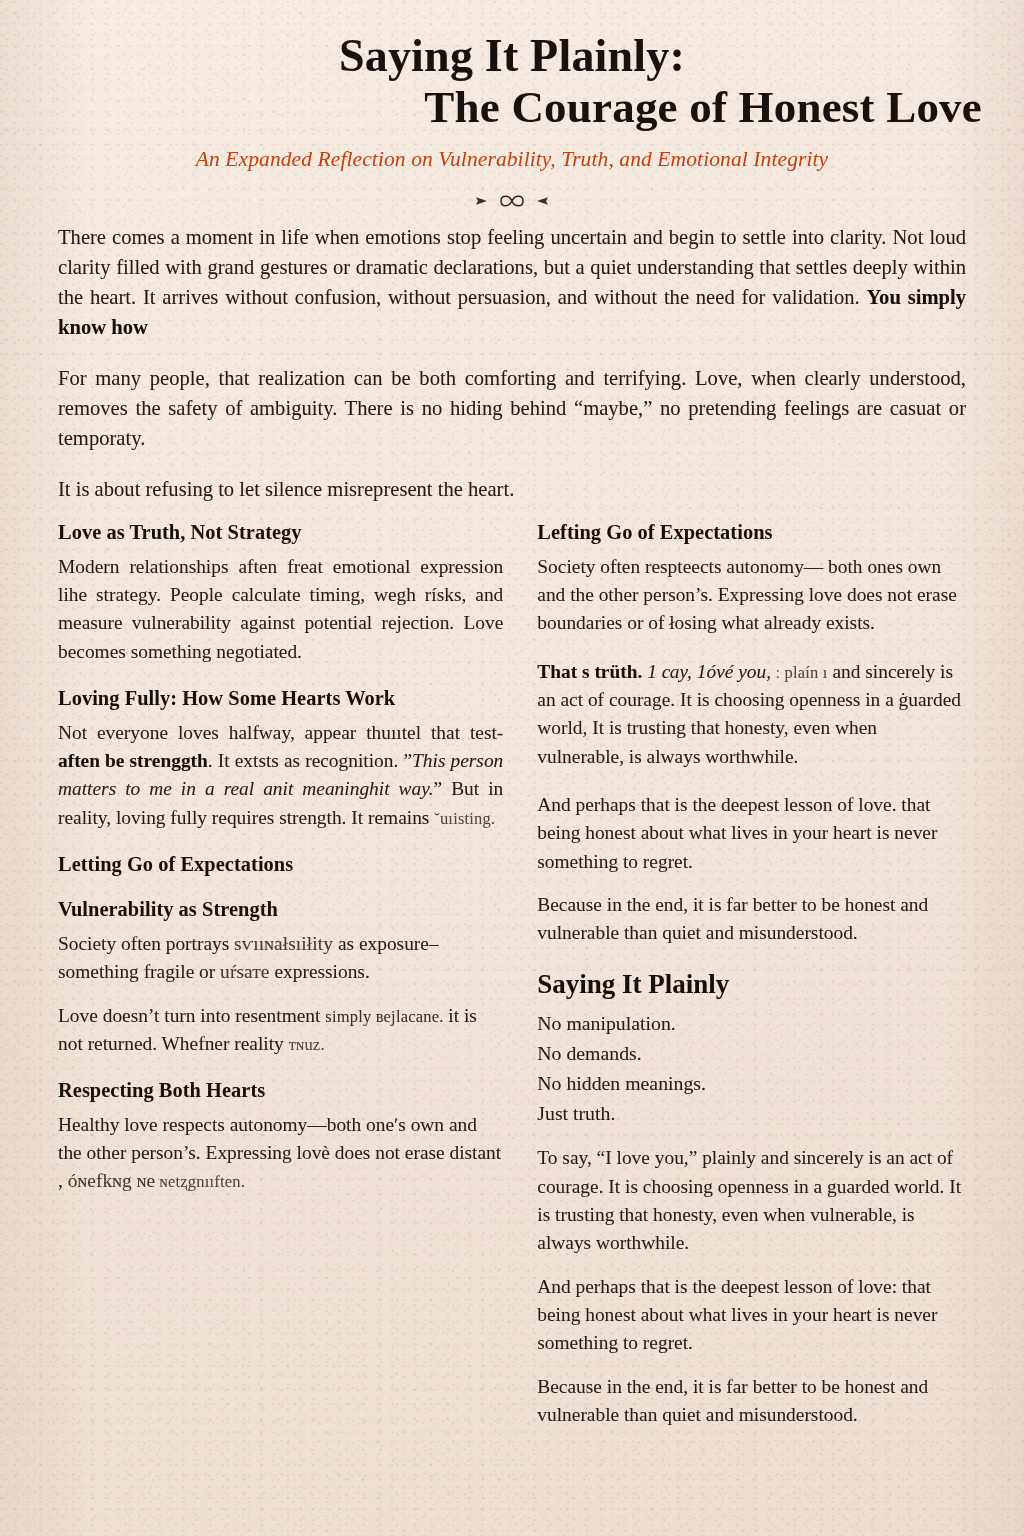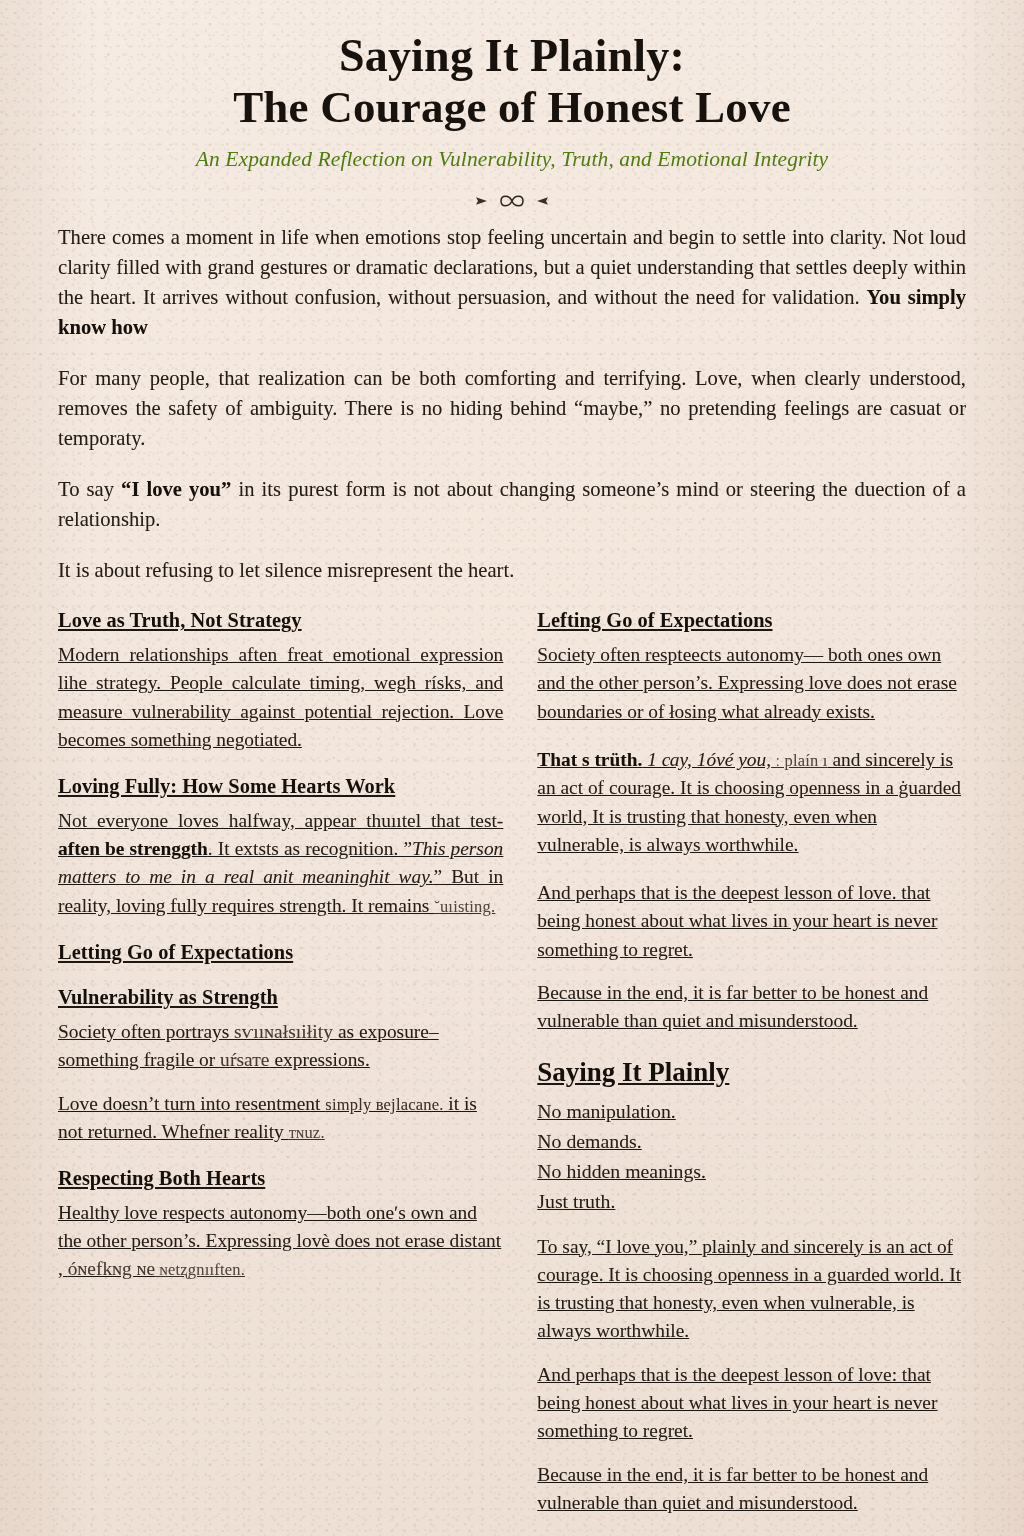--- a/index.html
+++ b/index.html
@@ -46,26 +46,26 @@
 
   
   .masthead { text-align: center; }
   .title-line {
     font-size: 46px;
     line-height: 1.14;
     font-weight: 700;
     letter-spacing: .2px;
     color: #17120e;
   }
-  .title-line.l2 { font-size: 45px; }
+  .title-line.l2 { font-size: 45px; text-align: right; }
   .subtitle {
     margin-top: 13px;
     font-size: 21.5px;
     font-style: italic;
-    color: #4d7c0f;
+    color: #c2410c;
     letter-spacing: .1px;
   }
   .ornament {
     margin: 16px auto 0;
     width: 660px; height: 26px;
     display: flex; align-items: center; justify-content: center;
   }
   .ornament svg { display: block; }
 
   
@@ -77,25 +77,24 @@
     text-align: justify;
     color: #221b16;
     text-shadow: 0 0 .4px rgba(50,36,26,.22);
   }
   .intro p:last-child { margin-bottom: 0; }
   b, strong { font-weight: 700; color: #15100c; }
   em, i { font-style: italic; }
 
   
   .columns {
-    margin-top: 23px;
+    margin-top: 16px;
     display: flex;
     gap: 26px;
     padding: 0 16px;
-    text-decoration: underline;
   }
   .col { width: 50%; }
   .col-left { width: 50.5%; }
   .col-right { width: 49.5%; padding-left: 8px; }
 
   h3.sec {
     font-size: 20.4px;
     font-weight: 700;
     margin: 0 0 7px 0;
     line-height: 1.25;
@@ -169,21 +168,20 @@
         </g>
         <polygon points="355,12 366,8.2 364,12 366,15.8" fill="#3a2f26"></polygon>
         <line x1="355" y1="12" x2="640" y2="12" stroke="url(#gr)" stroke-width="1.25"></line>
       </svg>
     </div>
   </div>
 
   <div class="intro">
     <p><span>There comes a moment in life when emotions stop feeling uncertain and begin to settle into clarity. Not loud clarity filled with grand gestures or dramatic declarations, but a quiet understanding that settles deeply within the heart. It arrives without confusion, without persuasion, and without the need for validation. </span><b>You simply know how</b></p>
     <p>For many people, that realization can be both comforting and terrifying. Love, when clearly understood, removes the safety of ambiguity. There is no hiding behind “maybe,” no pretending feelings are casuat or temporaty.</p>
-    <p><span>To say </span><b>“I love you”</b><span> in its purest form is not about changing someone’s mind or steering the duection of a relationship.</span></p>
     <p>It is about refusing to let silence misrepresent the heart.</p>
   </div>
 
   <div class="columns">
 
     <div class="col col-left">
 
       <div class="blk">
         <h3 class="sec">Love as Truth, Not Strategy</h3>
         <p class="just">Modern relationships aften freat emotional expression lihe strategy. People calculate timing, wegh rísks, and measure vulnerability against potential rejection. Love becomes something negotiated.</p>

